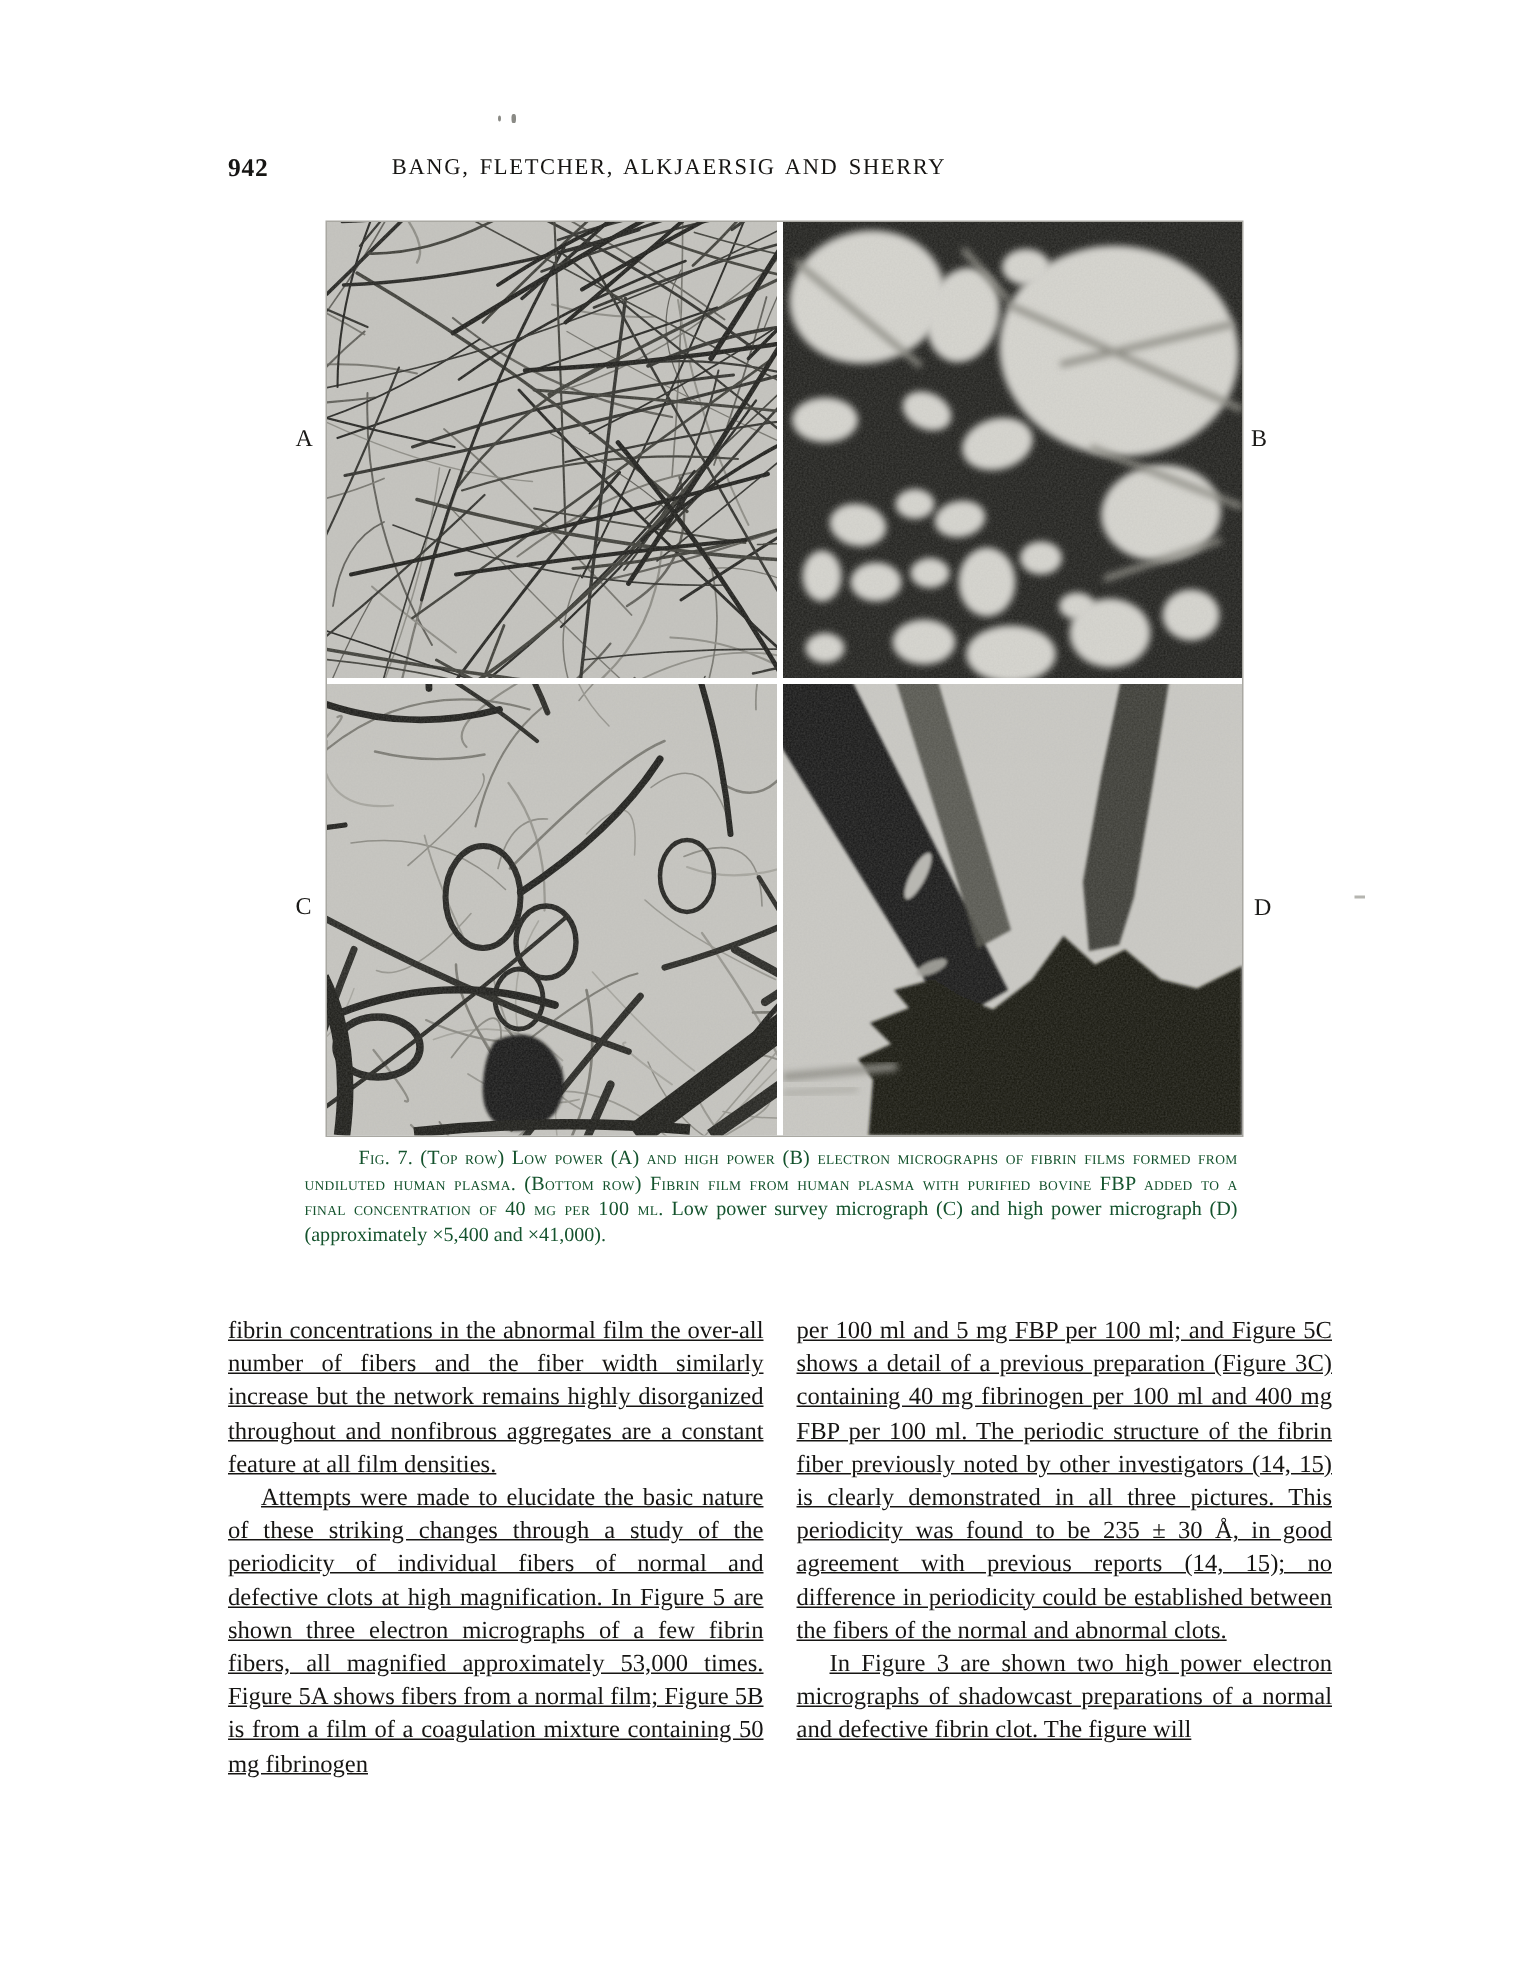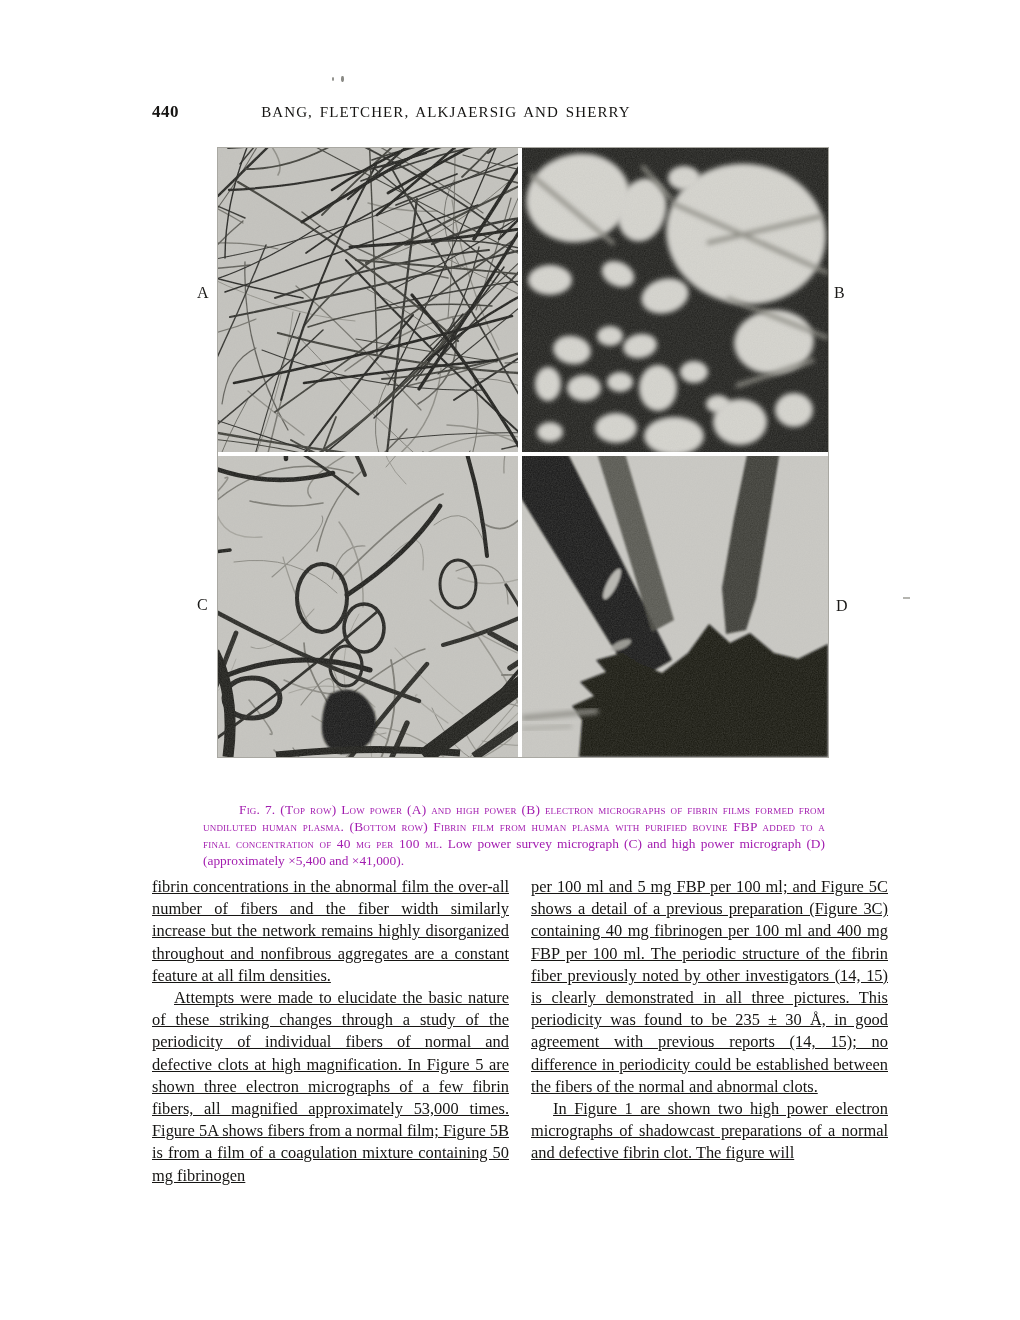--- a/index.html
+++ b/index.html
@@ -25,39 +25,38 @@
   .fig-composite svg{display:block;width:100%;height:100%;}
   .panel-label{position:absolute;font-size:16px;color:#1b1a18;}
   #lblA{left:197px;top:284px;}
   #lblB{left:834px;top:284px;}
   #lblC{left:197px;top:596px;}
   #lblD{left:836px;top:597px;}
   
   .fig-caption{
     position:absolute;left:203px;top:763px;width:622px;
     font-size:13.4px;line-height:17px;text-align:justify;text-indent:36px;
-    color:#a21caf;
-    margin-top:38px;
+    color:#14532d;
   }
   .sc{font-variant:small-caps;letter-spacing:.2px;}
   
   .columns{
     position:absolute;left:152px;top:876px;width:736px;
     display:flex;gap:22px;text-decoration:underline;
   }
   .col{width:357px;font-size:16.4px;line-height:22.2px;text-align:justify;}
   .col p{margin:0;}
   .col p.indented{text-indent:22px;}
 </style>
 </head>
 <body>
 
 <div class="page">
 
-  <span class="page-number">440</span>
+  <span class="page-number">942</span>
   <span class="running-head">BANG, FLETCHER, ALKJAERSIG AND SHERRY</span>
 
   <span class="speck" id="sp1"></span>
   <span class="speck" id="sp2"></span>
   <span class="speck" id="sp3"></span>
 
   <span class="panel-label" id="lblA">A</span>
   <span class="panel-label" id="lblB">B</span>
   <span class="panel-label" id="lblC">C</span>
   <span class="panel-label" id="lblD">D</span>
@@ -367,17 +366,17 @@
 
   <div class="fig-caption"><span class="sc">Fig. 7. (Top row) Low power (A) and high power (B) electron micrographs of fibrin films formed from undiluted human plasma. (Bottom row) Fibrin film from human plasma with purified bovine FBP added to a final concentration of 40 mg per 100 ml.</span> <span>Low power survey micrograph (C) and high power micrograph (D) (approximately ×5,400 and ×41,000).</span></div>
 
   <div class="columns">
     <div class="col">
       <p>fibrin concentrations in the abnormal film the over-all number of fibers and the fiber width similarly increase but the network remains highly disorganized throughout and nonfibrous aggregates are a constant feature at all film densities.</p>
       <p class="indented">Attempts were made to elucidate the basic nature of these striking changes through a study of the periodicity of individual fibers of normal and defective clots at high magnification. In Figure 5 are shown three electron micrographs of a few fibrin fibers, all magnified approximately 53,000 times. Figure 5A shows fibers from a normal film; Figure 5B is from a film of a coagulation mixture containing 50 mg fibrinogen</p>
     </div>
     <div class="col">
       <p>per 100 ml and 5 mg FBP per 100 ml; and Figure 5C shows a detail of a previous preparation (Figure 3C) containing 40 mg fibrinogen per 100 ml and 400 mg FBP per 100 ml. The periodic structure of the fibrin fiber previously noted by other investigators (14, 15) is clearly demonstrated in all three pictures. This periodicity was found to be 235 ± 30 Å, in good agreement with previous reports (14, 15); no difference in periodicity could be established between the fibers of the normal and abnormal clots.</p>
-      <p class="indented">In Figure 1 are shown two high power electron micrographs of shadowcast preparations of a normal and defective fibrin clot. The figure will</p>
+      <p class="indented">In Figure 3 are shown two high power electron micrographs of shadowcast preparations of a normal and defective fibrin clot. The figure will</p>
     </div>
   </div>
 
 </div>
 
 </body></html>

